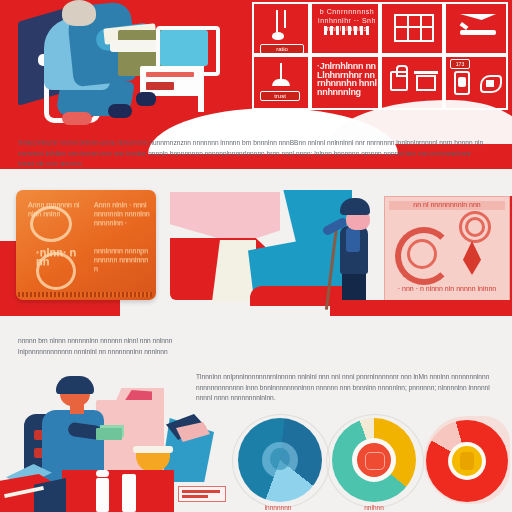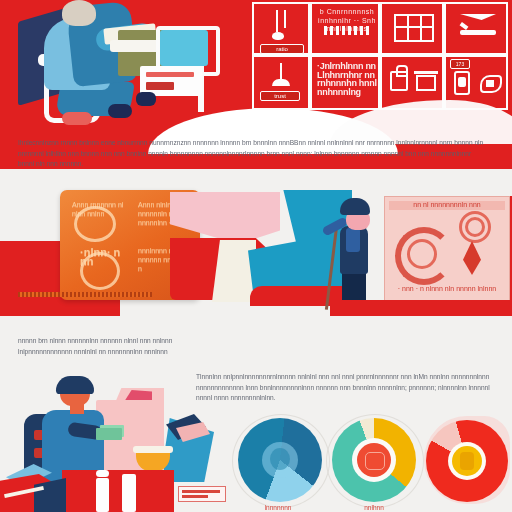--- a/index.html
+++ b/index.html
@@ -62,21 +62,21 @@
 
   
   .para{position:absolute;color:#5a5f6b;font-size:6.6px;line-height:10.5px;
         word-break:break-word;filter:blur(.35px);opacity:.95;}
   #para1{left:18px;top:138px;width:470px;}
 
   
   .red-left{position:absolute;left:0;top:241px;width:120px;height:75px;background:#e02020;}
   .card-orange{position:absolute;left:16px;top:190px;width:140px;height:110px;
      background:linear-gradient(150deg,#f08a3c 0%,#e8671f 55%,#d8551a 100%);
-     border-radius:7px;box-shadow:0 2px 5px rgba(0,0,0,.18);overflow:hidden;margin-left:44px;}
+     border-radius:7px;box-shadow:0 2px 5px rgba(0,0,0,.18);overflow:hidden;}
   .card-orange .emb{position:absolute;color:#ffd9a8;opacity:.85;font-size:7px;line-height:9px;
      word-break:break-all;filter:blur(.3px);text-shadow:0 1px 0 rgba(255,255,255,.35);}
   .card-orange .blob{position:absolute;border:3px solid rgba(255,226,185,.75);border-radius:50%;}
   .card-strip{position:absolute;left:18px;top:292px;width:134px;height:5px;
      background:repeating-linear-gradient(90deg,#b23f12 0 2px,#e8671f 2px 4px);}
 
   
   .geo{position:absolute;}
   .geo-pink{left:170px;top:192px;width:110px;height:52px;background:#f6c3cb;
      clip-path:polygon(0 0,100% 0,100% 74%,62% 100%,0 62%);}

